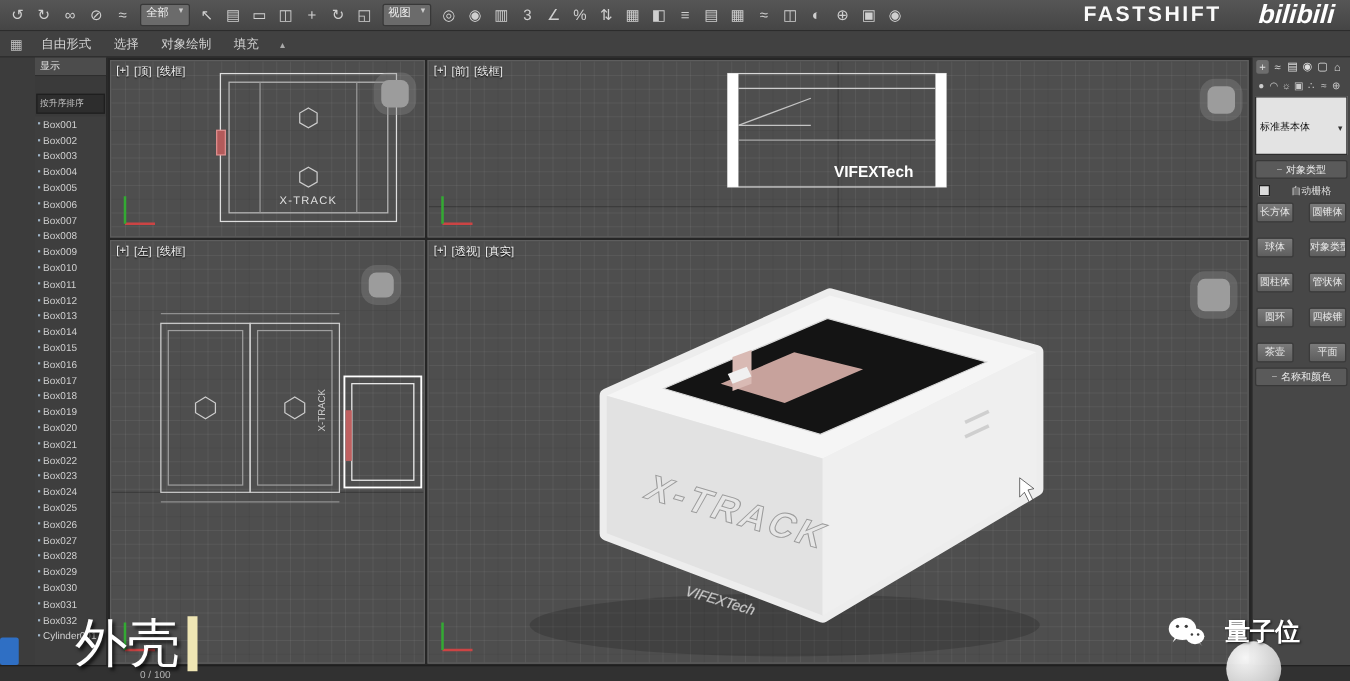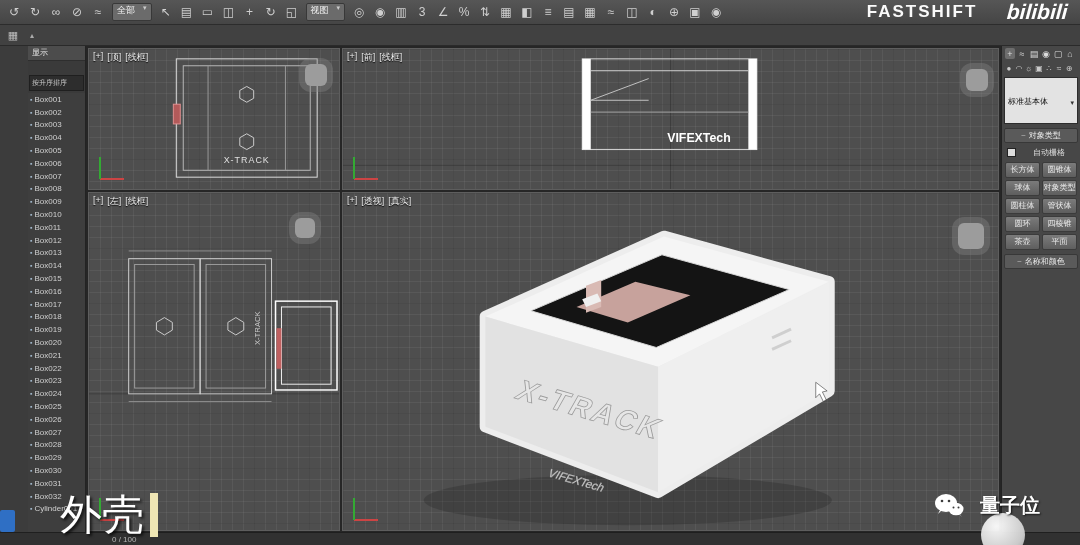--- a/index.html
+++ b/index.html
@@ -59,21 +59,21 @@
   .cmd-tab{width:10px;height:11px;display:flex;align-items:center;justify-content:center;font-size:9px;color:#ddd;}
   .cmd-tab.active{background:#6d6d6d;border-radius:2px;}
   .cmd-subtab{width:8px;height:10px;display:flex;align-items:center;justify-content:center;font-size:8px;color:#ccc;}
   .cmd-dd{margin:2px;height:13px;background:#e3e3e3;color:#111;border:1px solid #2d2d2d;font-size:8px;
           display:flex;align-items:flex-end;justify-content:space-between;padding:16px 3px;}
   .rollout{margin:2px;height:13px;background:#5a5a5a;border:1px solid #383838;border-radius:2px;
            font-size:8px;color:#ececec;display:flex;align-items:center;justify-content:center;gap:3px;}
   .rollout .minus{color:#bbb;font-size:8px;}
   .autogrid{display:flex;align-items:center;gap:17px;font-size:8px;color:#ddd;padding:2px 5px;}
   .checkbox{width:7px;height:7px;background:#dcdcdc;border:1px solid #222;}
-  .cmd-buttons{display:grid;grid-template-columns:1fr 1fr;gap:2px;padding:2px 3px;}
+  .cmd-buttons{display:grid;grid-template-columns:1fr 1fr;gap:12px;padding:2px 3px;}
   .cmd-btn{height:14px;line-height:13px;text-align:center;font-size:8px;color:#e9e9e9;overflow:hidden;white-space:nowrap;
            background:linear-gradient(#7b7b7b,#5e5e5e);border:1px solid #3b3b3b;border-radius:2px;}
 
   
   .statusbar{position:absolute;left:0;right:0;bottom:0;height:12px;background:#313131;border-top:1px solid #1f1f1f;
              display:flex;align-items:center;font-size:8px;color:#b5b5b5;padding-left:112px;}
 
   
   .caption{position:absolute;left:60px;bottom:2px;z-index:10;display:flex;align-items:center;gap:6px;
            font-size:42px;font-weight:normal;color:#fff;text-shadow:2px 2px 3px rgba(0,0,0,.75);}
@@ -131,20 +131,26 @@
         <span class="tb-ico">◉</span>
       </div>
     <div class="brand">
       <span class="fastshift">FASTSHIFT</span>
       <span class="bilibili">bilibili</span>
     </div>
   </div>
 
   <div class="ribbon">
     <span class="ribbon-ico">▦</span>
+    <nav class="ribbon-tabs" id="ribbon-tabs">
+        <span class="ribbon-tab">自由形式</span>
+        <span class="ribbon-tab">选择</span>
+        <span class="ribbon-tab">对象绘制</span>
+        <span class="ribbon-tab">填充</span>
+      </nav>
     <span class="ribbon-min">▴</span>
   </div>
 
   <div class="workspace">
 
     <aside class="explorer">
       <div class="explorer-head">显示</div>
       <div class="explorer-sort">按升序排序</div>
       <div class="explorer-list" id="explorer-list">
           <div class="ex-item">

